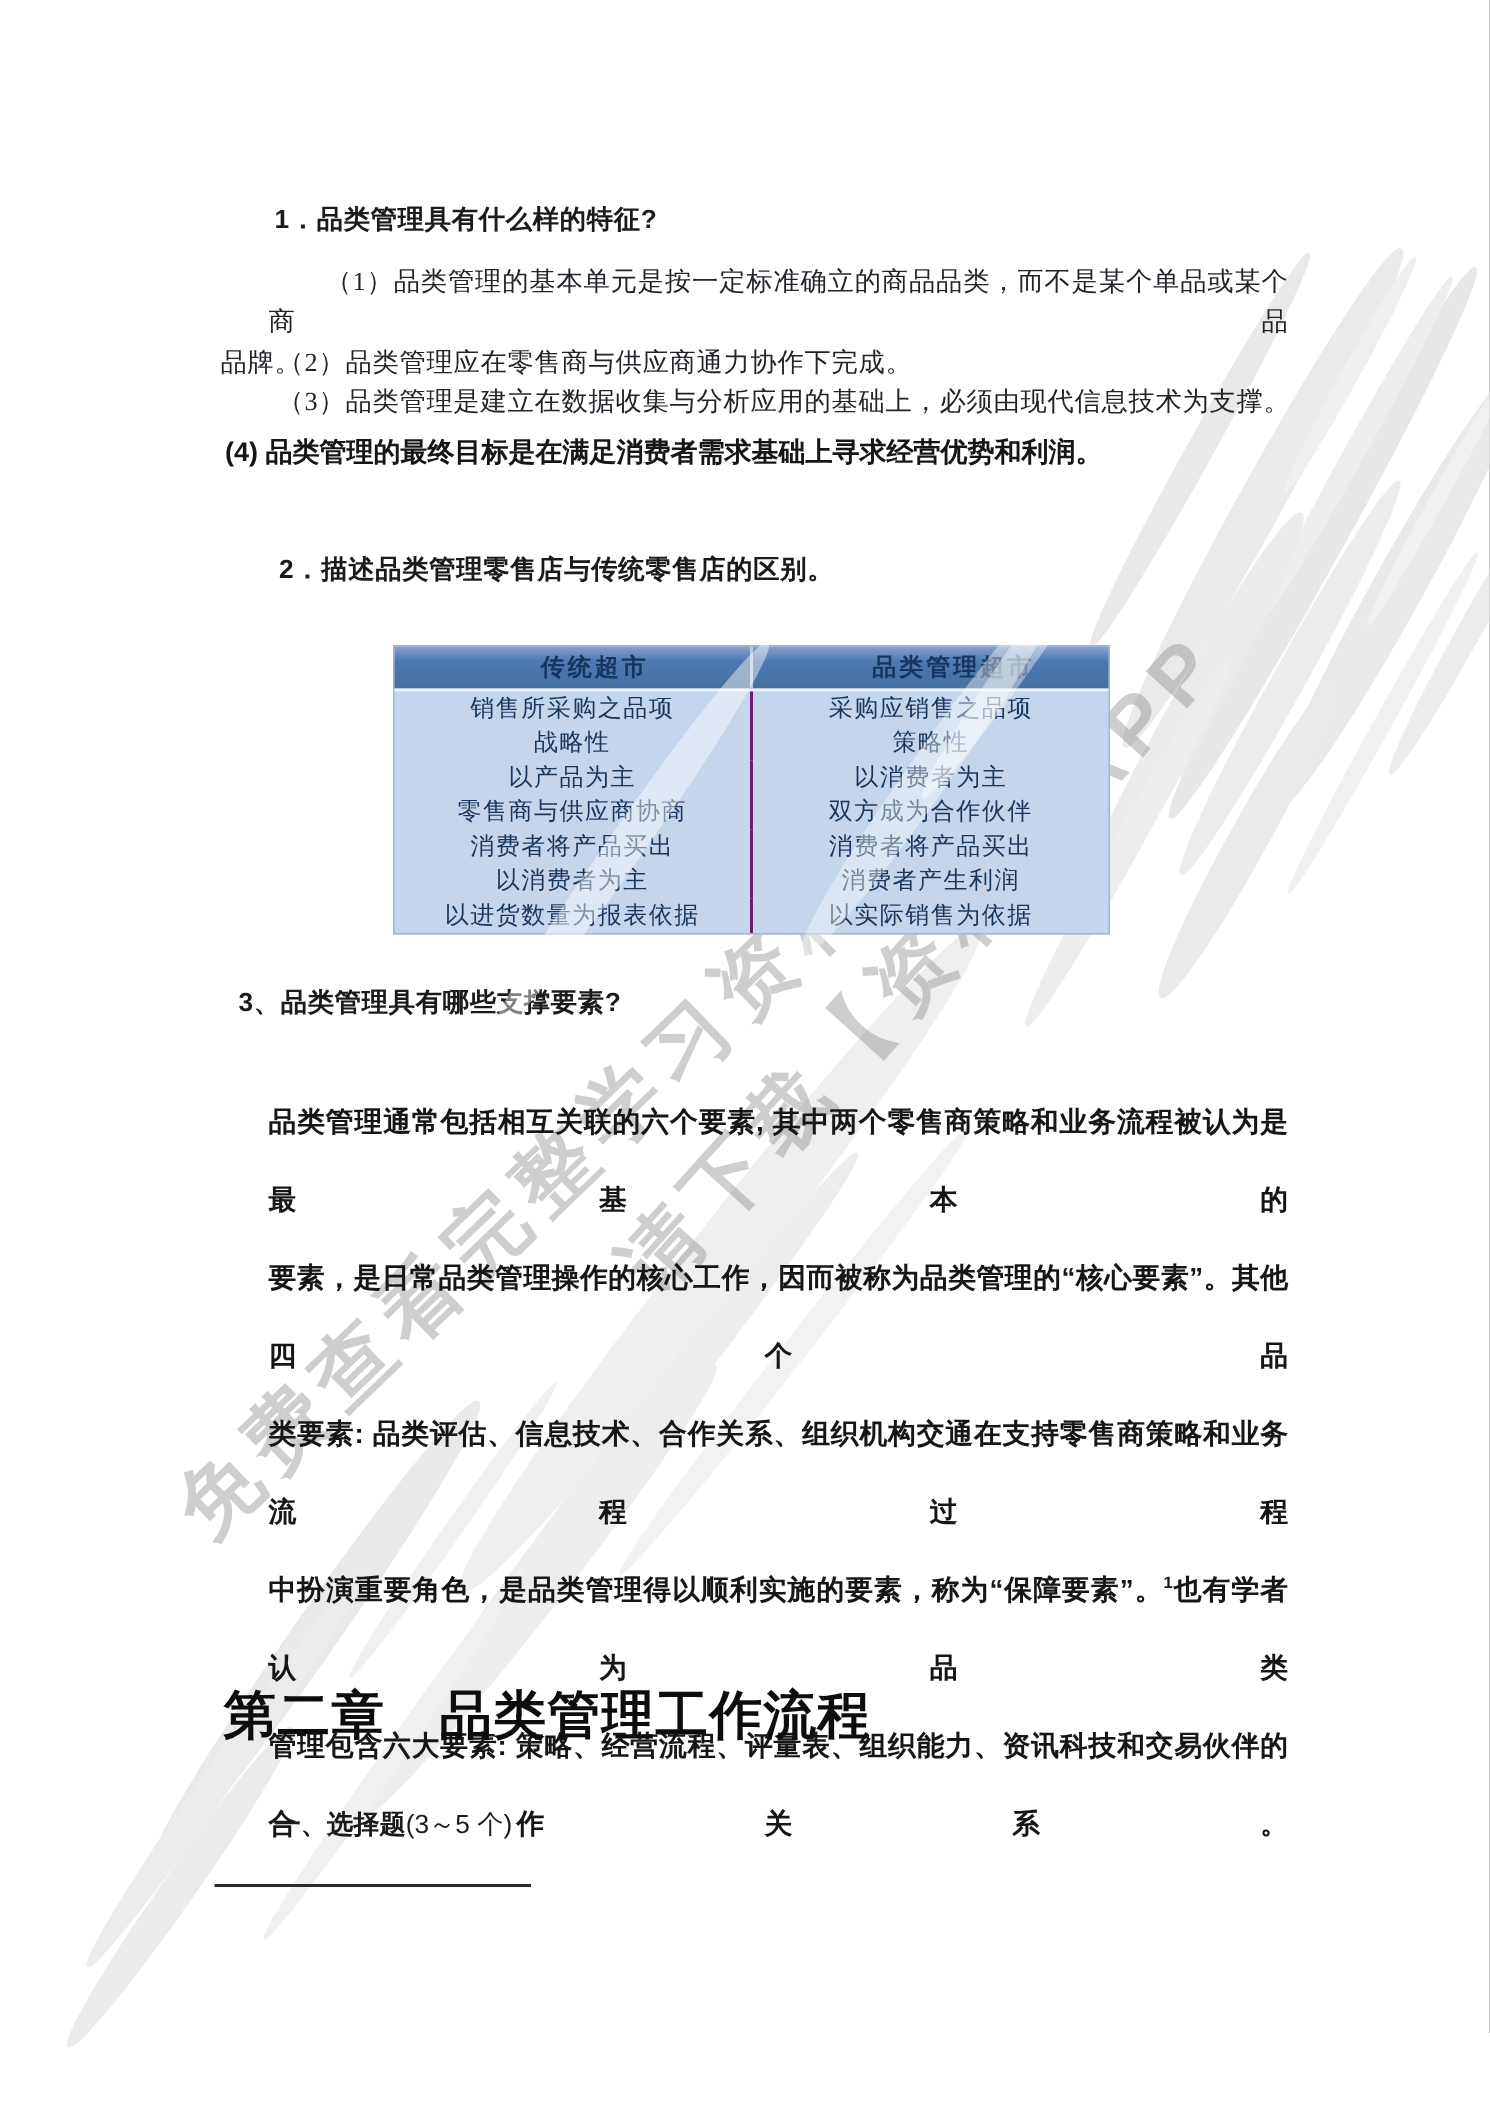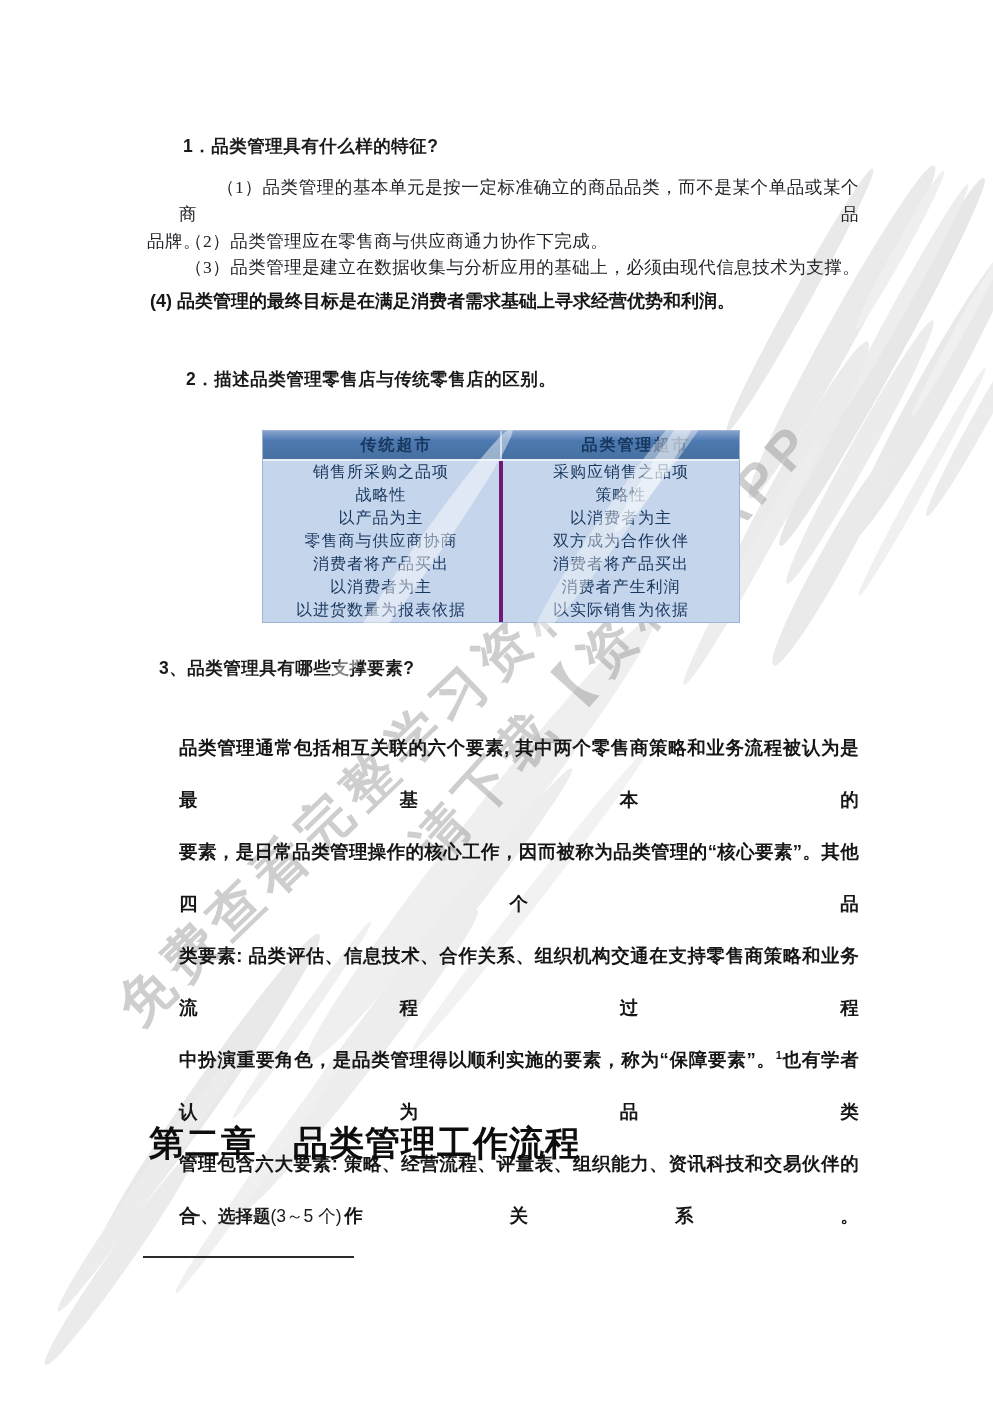--- a/index.html
+++ b/index.html
@@ -52,21 +52,21 @@
   .t-header .hcell{
     flex:1;display:flex;align-items:center;justify-content:center;
     font-size:16px;font-weight:700;color:#17365d;letter-spacing:2px;padding-left:30px;
   }
   .t-header .hcell:first-child{border-right:2px solid #b9c9e2;}
   .t-row{display:flex;height:23px;}
   .t-row .cell{
     flex:1;display:flex;align-items:center;justify-content:center;
     font-size:16px;color:#17365d;letter-spacing:1px;
   }
-  .t-row .cell:first-child{border-right:4px solid #701a75;}
+  .t-row .cell:first-child{border-right:2px solid #701a75;}
 
   .para{
     position:absolute;left:147px;top:722px;width:712px;
     font-family:"Liberation Sans",sans-serif;font-weight:700;
     font-size:18.5px;color:#161616;line-height:52px;letter-spacing:.3px;
   }
   .para sup{font-size:11px;line-height:0;vertical-align:super;}
 
   .chapter{
     position:absolute;left:149px;top:1120px;white-space:nowrap;

